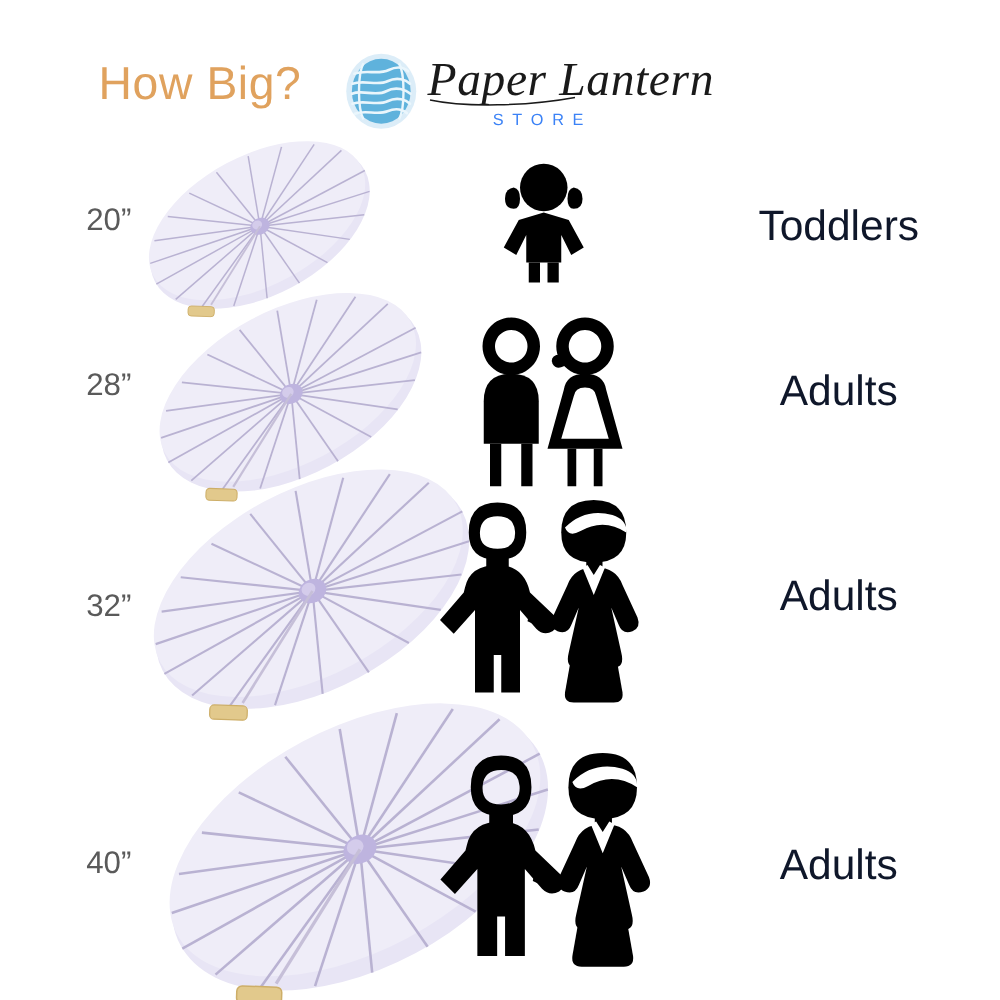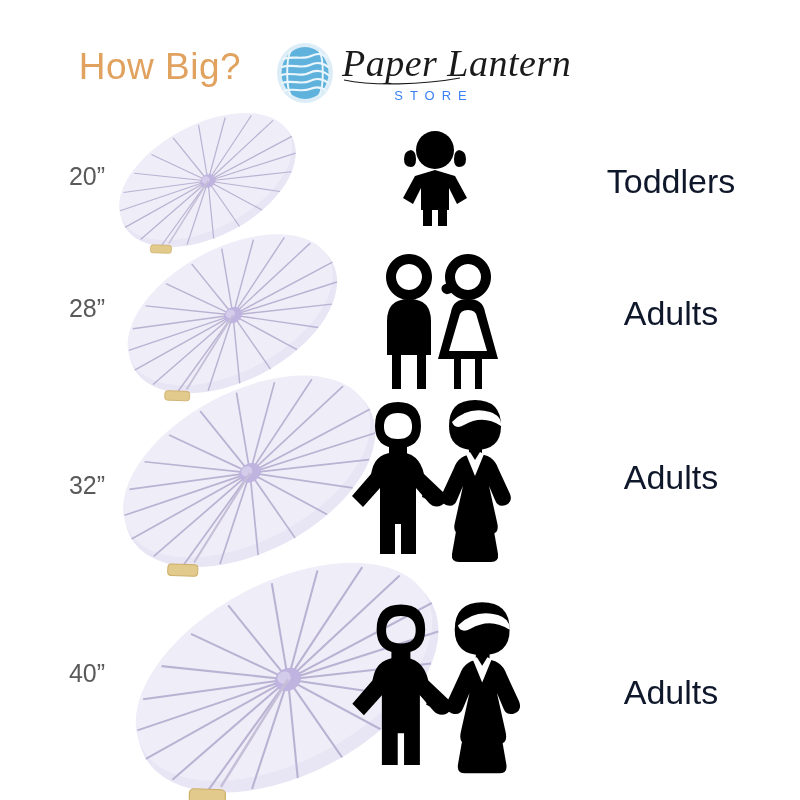--- a/index.html
+++ b/index.html
@@ -277,21 +277,21 @@
           <path d="M110 126 l34 0 l6 34 q1 8 -7 8 l-32 0 q-8 0 -7 -8 z"></path>
           <path d="M118 60 l9 22 l9 -22 l-4 -2 l-5 8 l-5 -8 z" fill="#ffffff"></path>
         </g>
       </svg>
     </div>
 
     <div class="fit-label" style="top:72px;">Adults</div>
   </div>
 
   <div class="row" style="top:540px;height:250px;">
-    <div class="size-label" style="top:91px;">40”</div>
+    <div class="size-label" style="top:108px;">40”</div>
 
     <div class="parasol-wrap" style="left:108px;top:0px;">
       <svg width="360" height="240" viewBox="0 0 420 280">
         <g transform="translate(210,130) rotate(-28)">
           <ellipse cx="0" cy="0" rx="190" ry="110" fill="#E8E5F5"></ellipse>
           <ellipse cx="0" cy="-10" rx="188" ry="104" fill="#EFEDF8"></ellipse>
           <g stroke="#B9B2D2" stroke-width="2.4" fill="none">
             <line x1="0" y1="0" x2="190" y2="0"></line>
             <line x1="0" y1="0" x2="181" y2="33"></line>
             <line x1="0" y1="0" x2="156" y2="62"></line>

